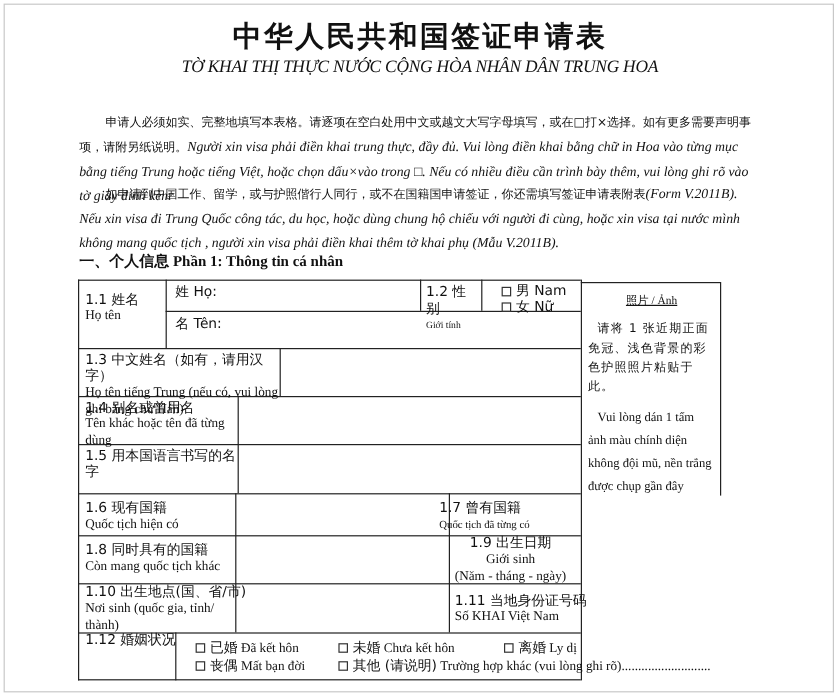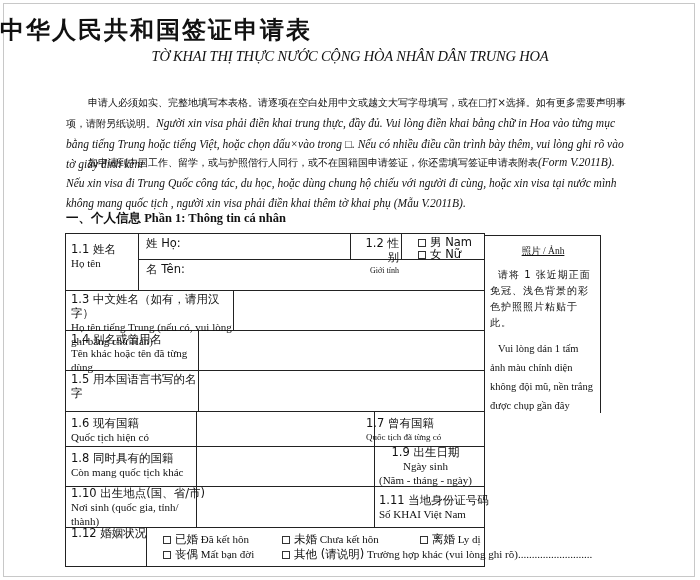--- a/index.html
+++ b/index.html
@@ -1,21 +1,21 @@
 <!DOCTYPE html>
 <html><head>
 <meta charset="utf-8">
 <style>
   html, body { margin:0; padding:0; background:#ffffff; }
   body { width:700px; height:580px; position:relative; overflow:hidden;
          font-family:"Liberation Serif", "DejaVu Serif", serif; color:#111; }
   .page { position:absolute; left:3px; top:3px; width:690px; height:572px;
           border:1px solid #c8c8c8; background:#fff; }
   .abs { position:absolute; }
-  .title-cn { left:0; width:700px; top:14px; text-align:left;
+  .title-cn { left:0; width:700px; top:14px; text-align:center;
               font-family:"DejaVu Sans", sans-serif; font-weight:bold; font-size:24px; letter-spacing:2px; }
   .title-vn { left:0; width:700px; top:48px; text-align:center; font-style:italic; font-size:14.5px; font-weight:normal; letter-spacing:-0.2px; }
   .para { left:66px; width:560px; font-size:11.5px; line-height:20px; }
   .para .cn { font-family:"DejaVu Sans", sans-serif; font-size:10px; }
   .para .vn { font-style:italic; }
   .sec { left:66px; top:210px; font-size:12.5px; font-weight:bold; }
   .sec .cn { font-family:"DejaVu Sans", sans-serif; }
   .line { position:absolute; background:#222; }
   .h { height:1px; }
   .v { width:1px; }
@@ -80,21 +80,21 @@
 </div>
 <div class="lbl" style="left:146px; top:236px; width:200px; height:22px;">
   <span class="cn">姓 Họ:</span>
   <span></span>
 </div>
 <div class="lbl" style="left:146px; top:262px; width:330px; height:26px;">
   <span class="cn">名 Tên:</span>
   <span></span>
 </div>
 
-<div class="lbl" style="left:355px; top:236px; text-align:right; width:44px;">
+<div class="lbl" style="left:355px; top:236px; text-align:left; width:44px;">
   <div class="cn">1.2 性别</div>
   <div class="small">Giới tính</div>
 </div>
 <div class="lbl" style="left:418px; top:236px; line-height:12px;">
   <div><span class="box"></span><span class="cn">男 Nam</span></div>
   <div><span class="box"></span><span class="cn">女  Nữ</span></div>
 </div>
 
 <div class="abs photo" style="left:490px; top:242px; width:106px;">
   <div style="text-align:center; text-decoration:underline; font-size:9.5px;">照片 / Ảnh</div>
@@ -129,21 +129,21 @@
   <div style="font-size:9px;">Quốc tịch đã từng có</div>
 </div>
 
 <div class="lbl" style="left:71px; top:451px;">
   <div class="cn">1.8 同时具有的国籍</div>
   <div>Còn mang quốc tịch khác</div>
 </div>
 <div class="lbl" style="left:199px; top:448px; width:172px; height:36px;"></div>
 <div class="lbl" style="left:379px; top:445px;text-align:center;">
   <div class="cn">1.9 出生日期</div>
-  <div>Ngày sinh</div>
+  <div>Giới sinh</div>
   <div>(Năm - tháng - ngày)</div>
 </div>
 
 <div class="lbl" style="left:71px; top:486px; width:170px;">
   <div class="cn">1.10 出生地点(国、省/市)</div>
   <div style="width:120px;">Nơi sinh (quốc gia, tỉnh/ thành)</div>
 </div>
 <div class="lbl" style="left:199px; top:489px; width:172px; height:36px;"></div>
 <div class="lbl" style="left:379px; top:493px;">
   <div class="cn">1.11 当地身份证号码</div>

